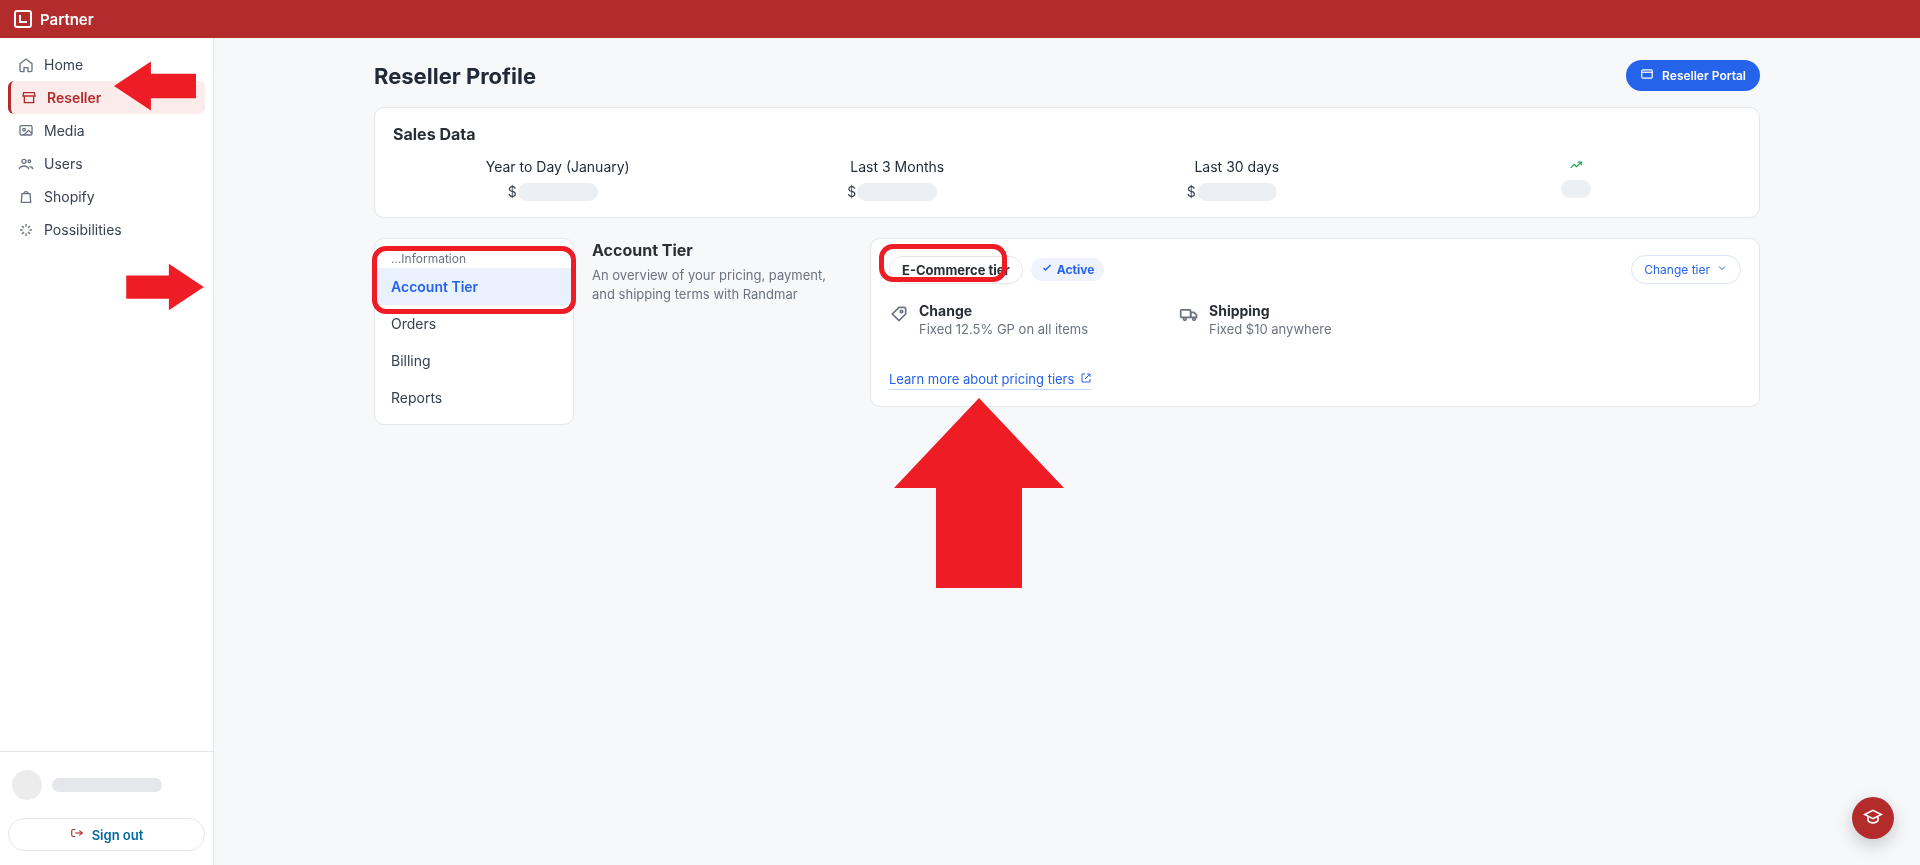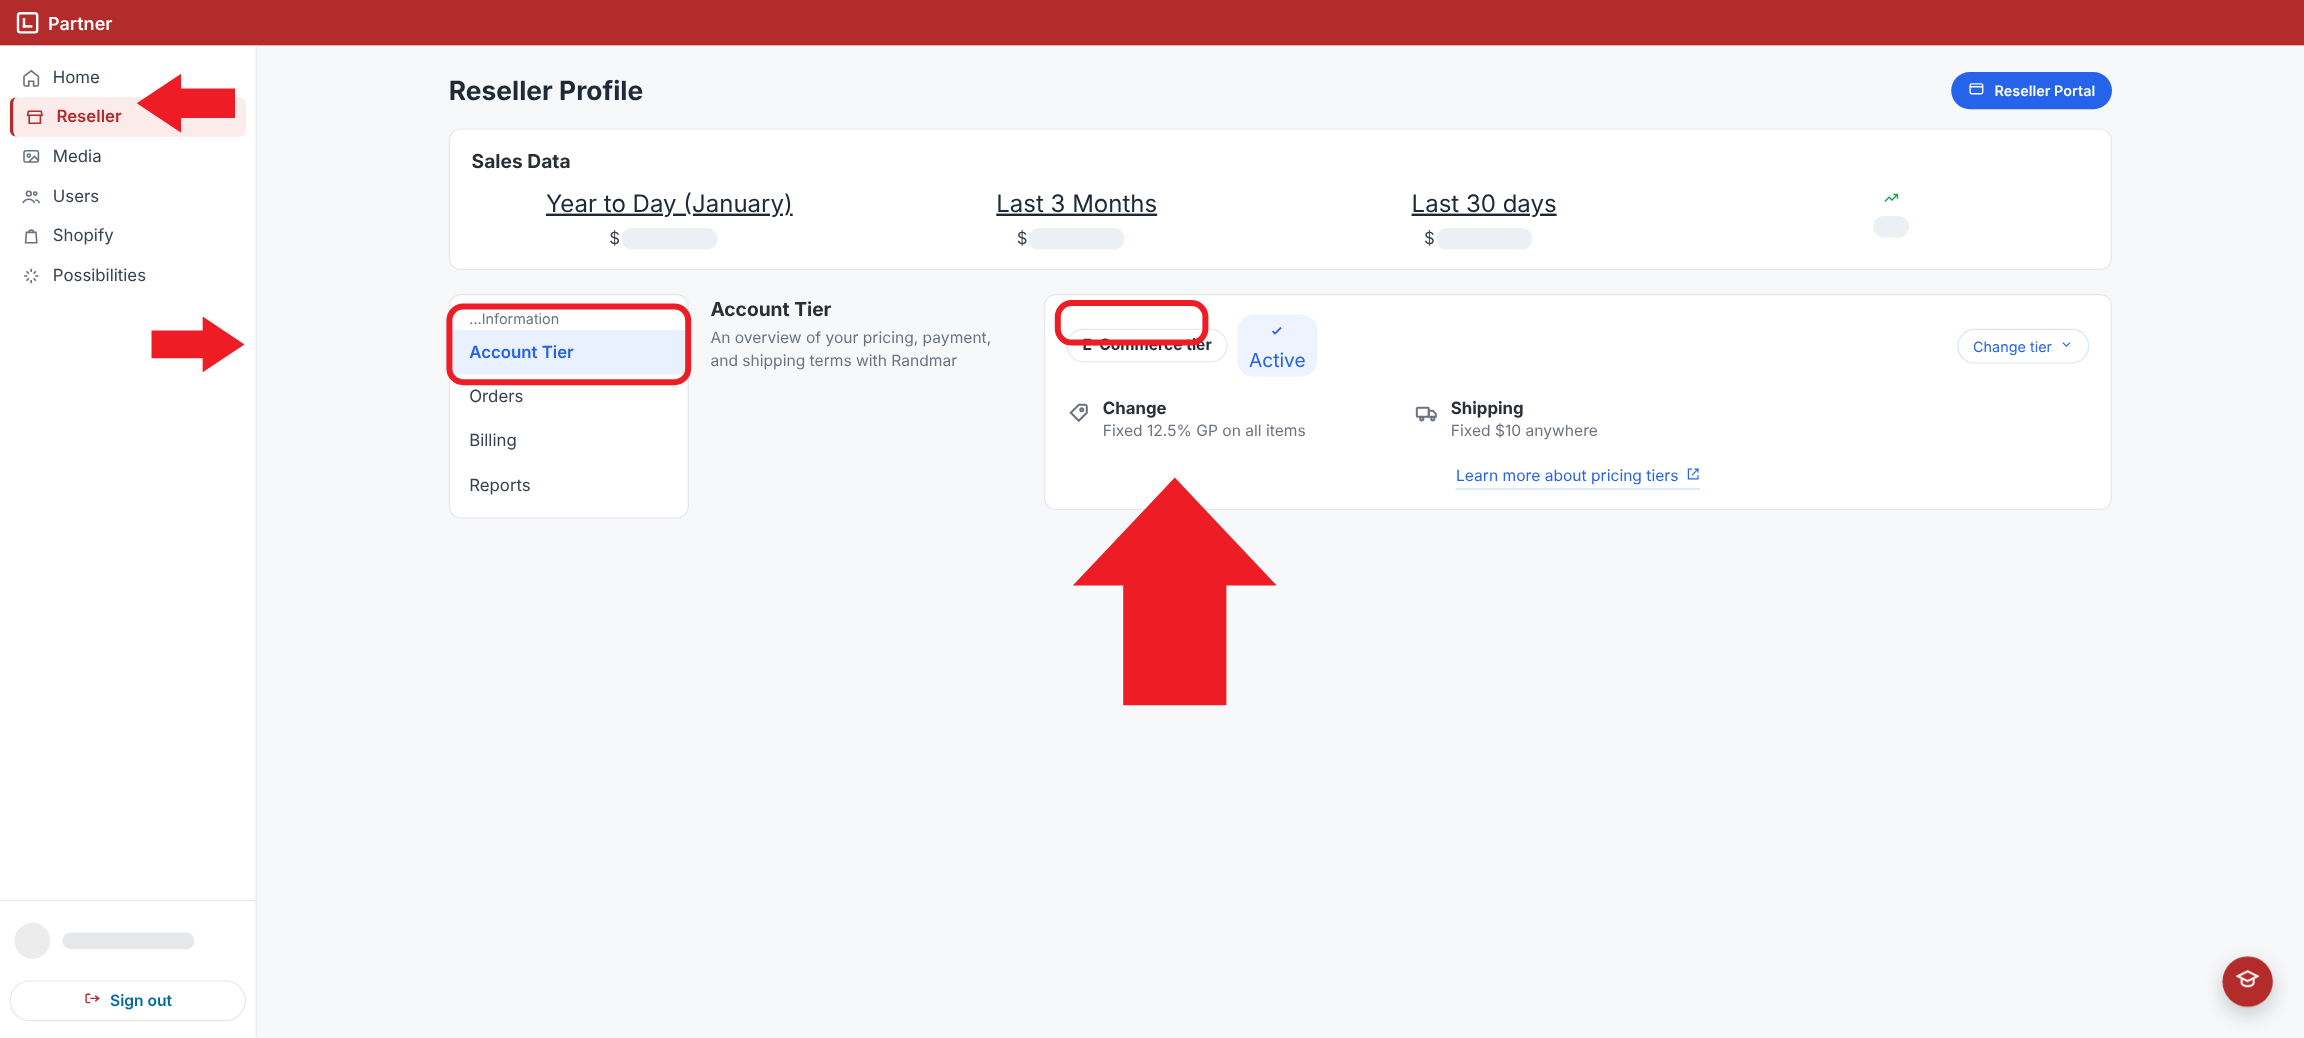--- a/index.html
+++ b/index.html
@@ -104,21 +104,21 @@
   }
   .sales-card{margin-bottom:20px}
   .sales-title{font-weight:700;font-size:16px;margin-bottom:14px}
   .sales-grid{
     display:grid;grid-template-columns:repeat(4,1fr);gap:10px;align-items:start;
   }
   .stat{
     display:flex;flex-direction:column;align-items:center;gap:8px;
   }
   .stat .label{
-    color:#1f2937;font-size:20px;text-decoration:underline;
+    color:#1f2937;font-size:14px;
   }
   .stat .value{
     width:80px;height:18px;border-radius:12px;background:#eceff3;position:relative;
   }
   .stat .dollar{position:absolute;left:-10px;top:0;color:#374151}
   .sparkline{color:#16a34a}
   .sparkline svg{display:block}
 
   
   .content-row{display:flex;gap:18px;align-items:flex-start}
@@ -150,21 +150,21 @@
   .tier-card-inner{position:relative}
   .tier-header{
     display:flex;align-items:center;gap:10px;justify-content:space-between;margin-bottom:18px;
   }
   .tier-left{display:flex;align-items:center;gap:8px}
   .tier-chip{
     border:1px solid #e5e7eb;border-radius:16px;padding:5px 12px;font-weight:700;font-size:13px;background:#fff;
   }
   .active-pill{
     display:inline-flex;align-items:center;gap:4px;background:var(--pill);color:var(--blue-deep);
-    border-radius:14px;padding:4px 10px;font-size:16px;font-weight:400;flex-direction:column;
+    border-radius:14px;padding:4px 10px;font-size:12px;font-weight:700;
   }
   .change-tier{
     border:1px solid #dbe3ff;color:var(--blue-deep);border-radius:16px;padding:6px 12px;font-size:12px;display:inline-flex;align-items:center;gap:6px;cursor:pointer;
     background:#fff;
   }
   .tier-body{
     display:grid;grid-template-columns:1fr 1fr 1fr;gap:18px;
   }
   .tb{display:flex;gap:10px}
   .tb .icn{width:20px;height:20px;color:#6b7280;margin-top:2px;flex:0 0 auto}
@@ -399,21 +399,21 @@
                     <circle cx="18" cy="18" r="1.6"></circle>
                   </svg>
               </span>
               <div>
                 <div class="hd">Shipping</div>
                 <div class="sub">Fixed $10 anywhere</div>
               </div>
             </div>
           </div>
 
-          <div style="display:flex;justify-content:center;margin-top:12px">
+          <div style="display:flex;justify-content:flex-start;margin-top:24px">
             <a class="learn-more">
               <span>Learn more about pricing tiers</span>
               <span>
                 <svg width="12" height="12" viewBox="0 0 24 24" fill="none" stroke="#2563eb" stroke-width="2">
                     <path d="M14 4h6v6"></path>
                     <path d="M10 14L20 4"></path>
                     <path d="M20 14v6H4V4h6"></path>
                   </svg>
               </span>
             </a>

